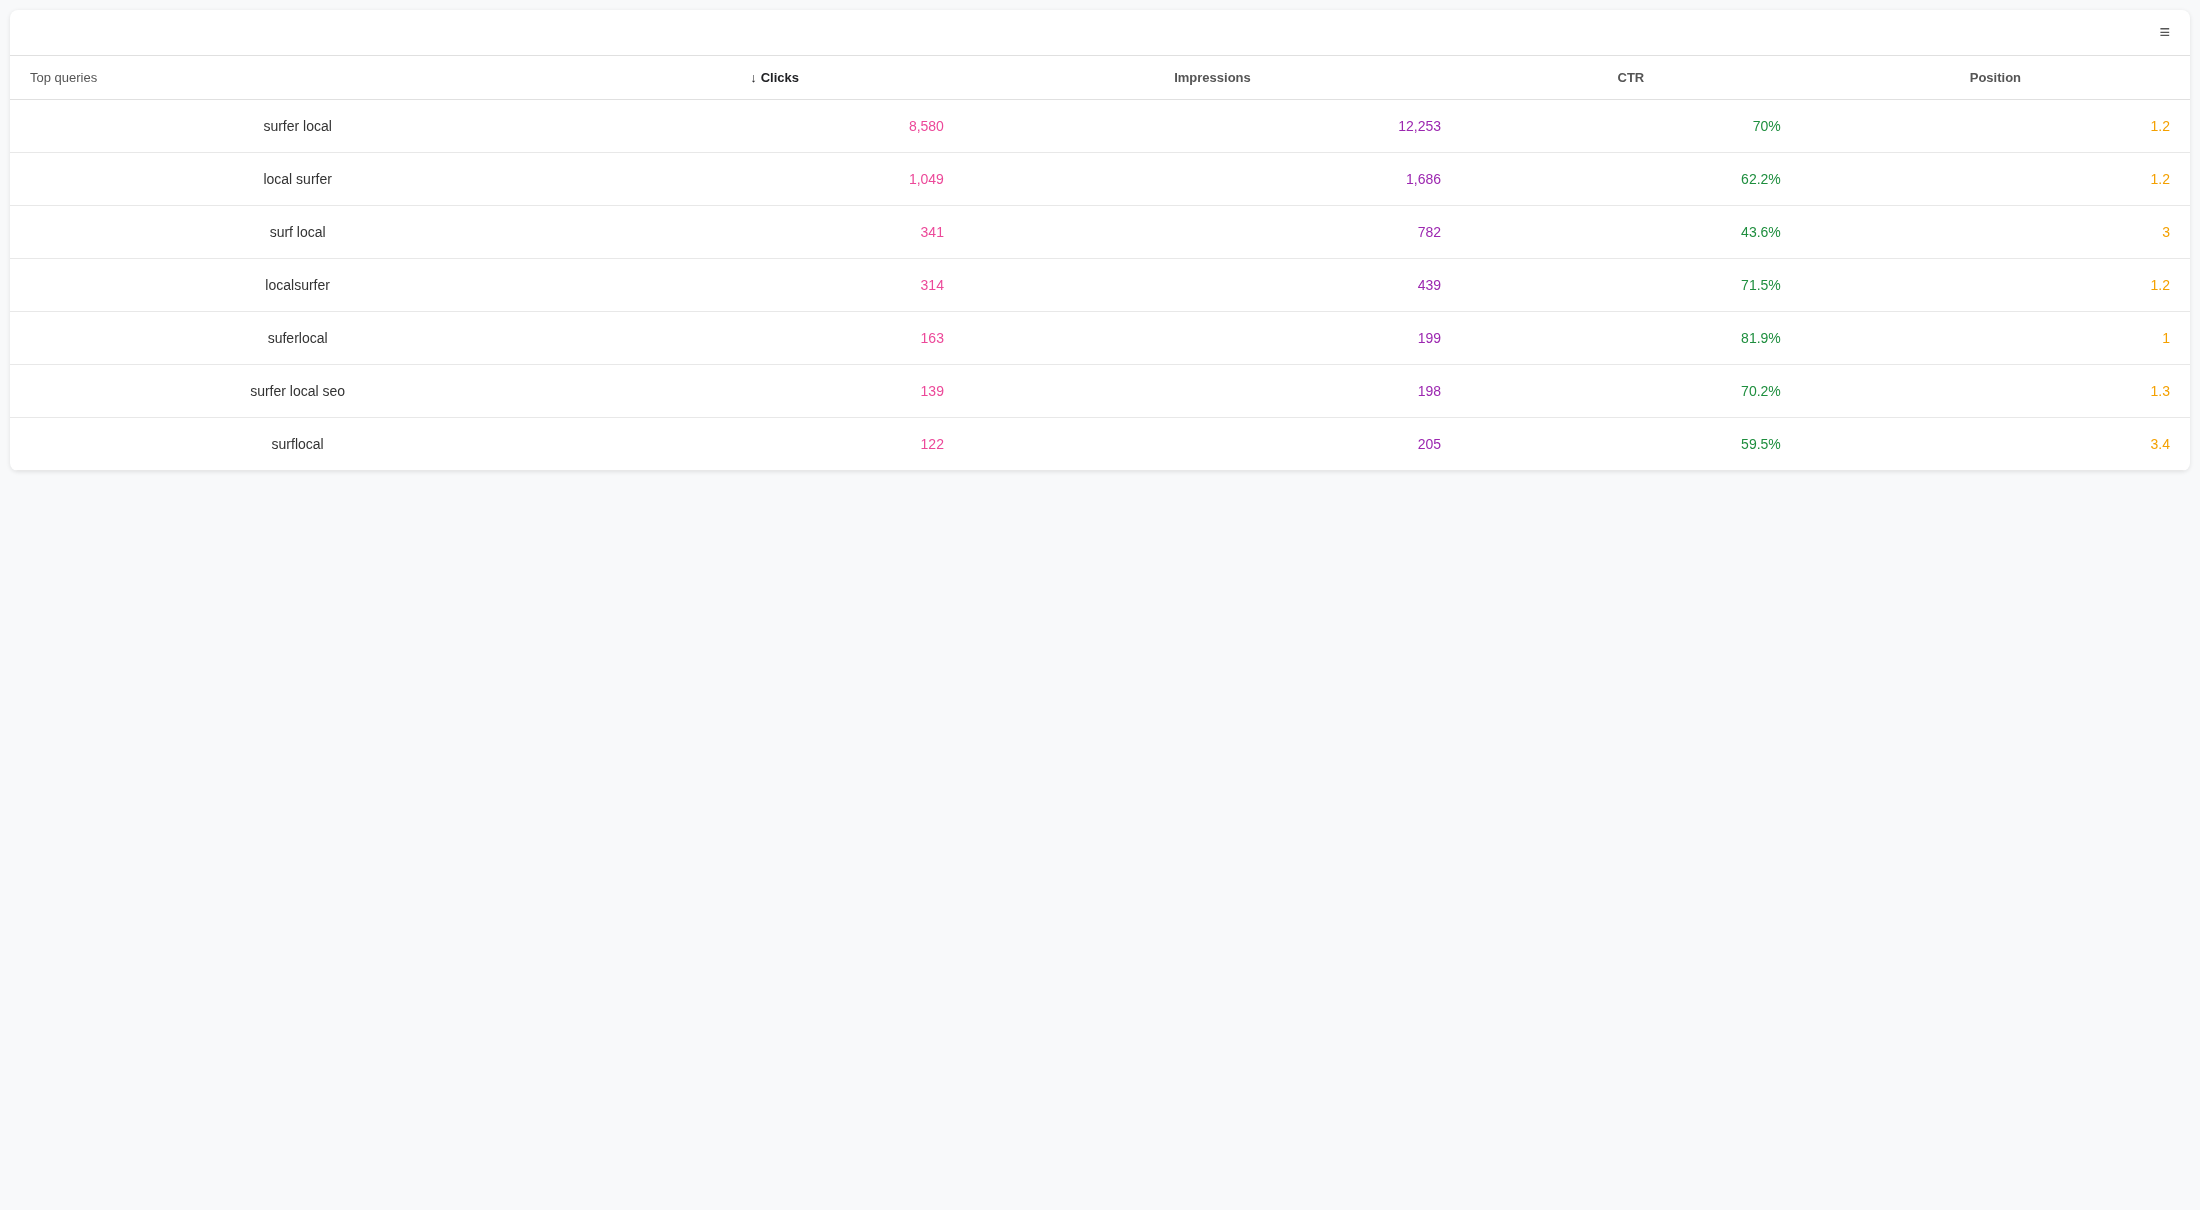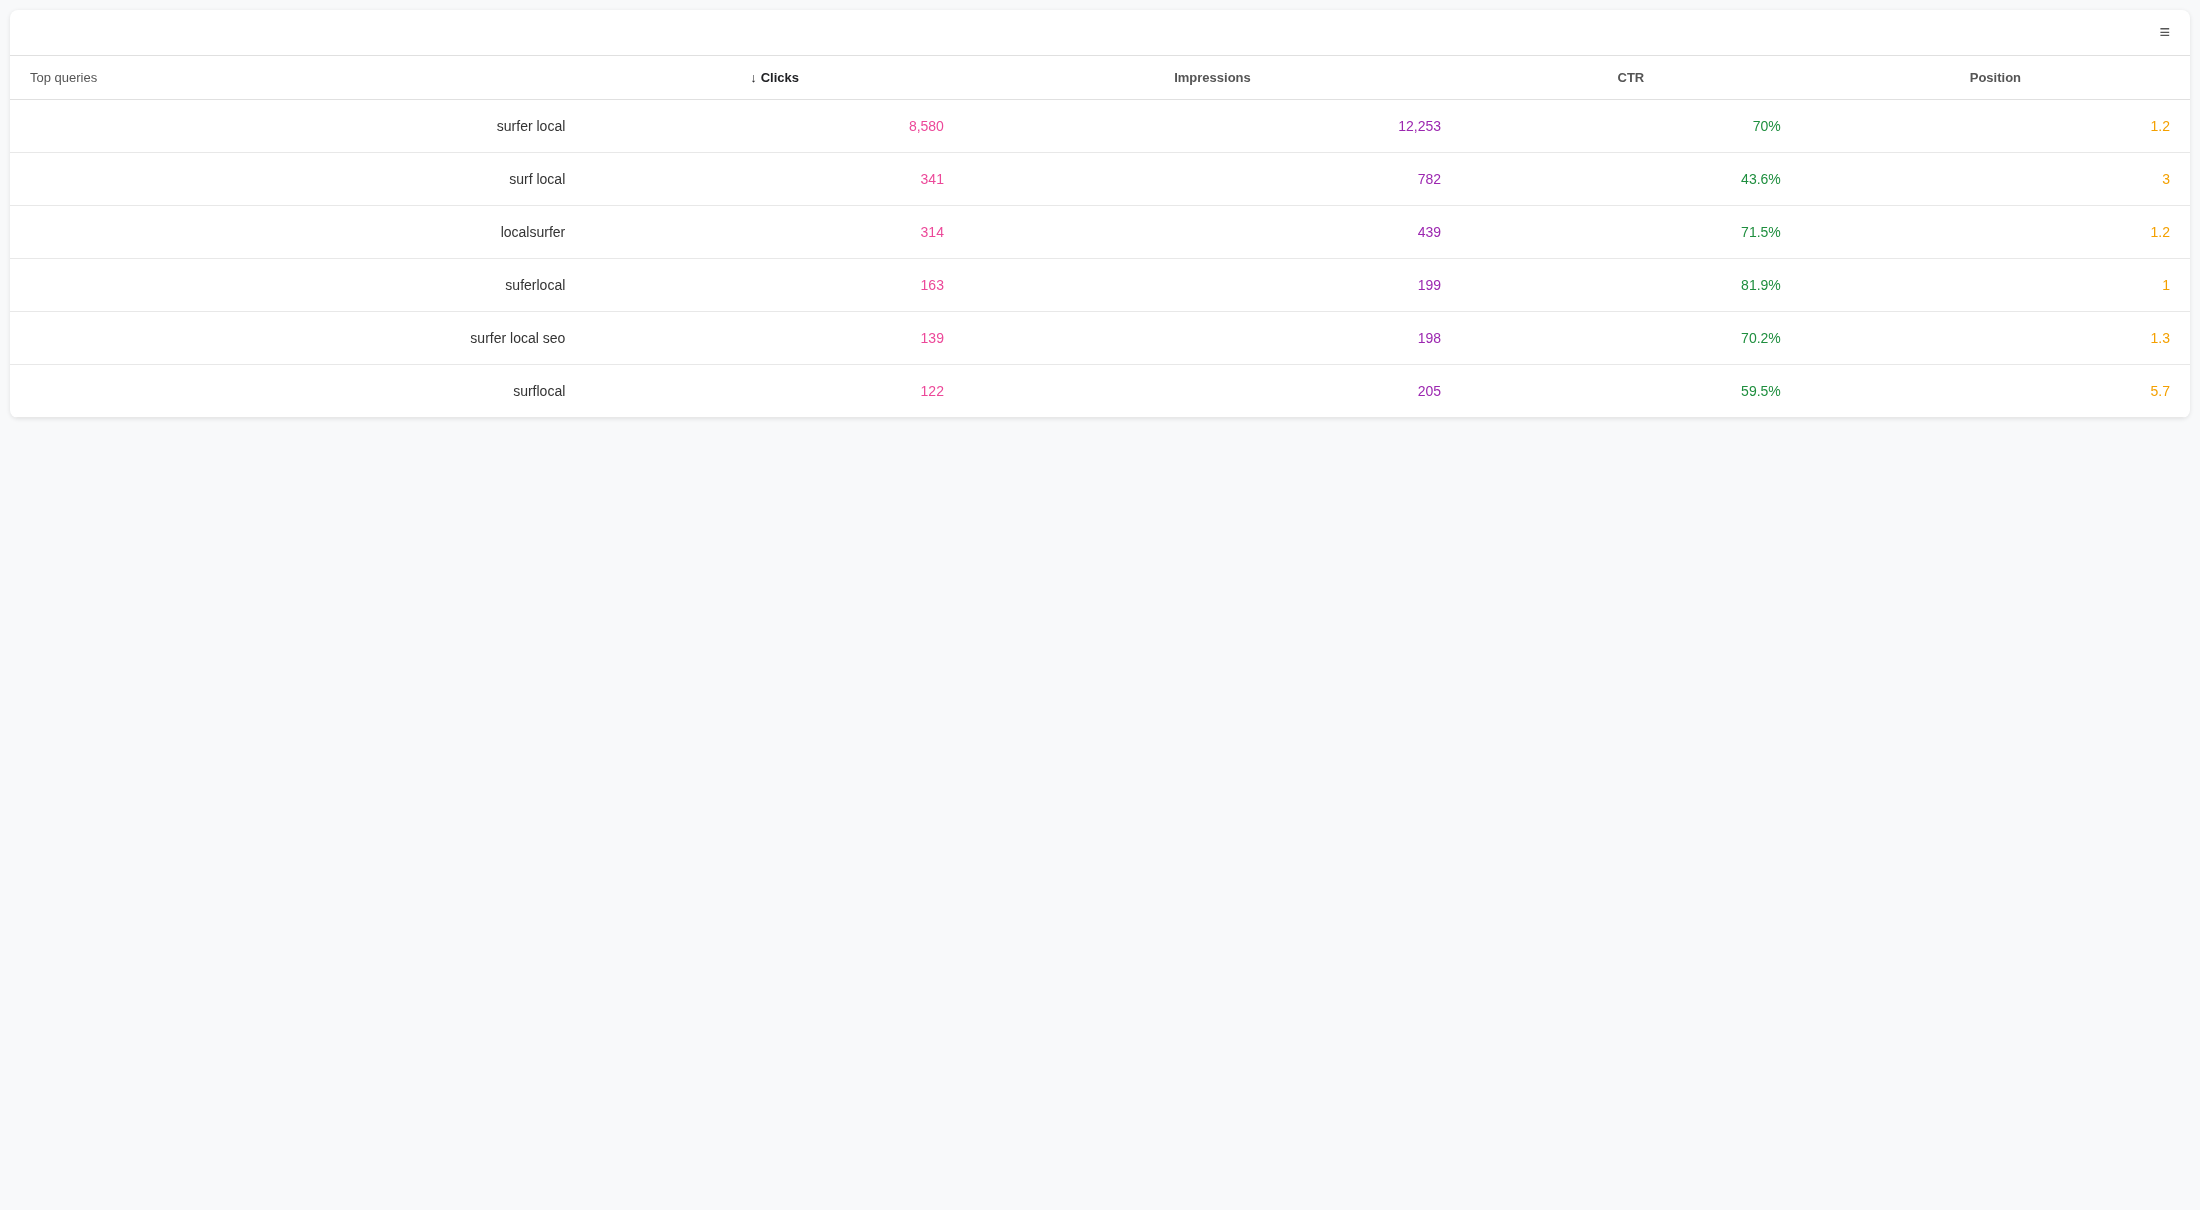--- a/index.html
+++ b/index.html
@@ -90,21 +90,21 @@
     }
 
     tbody td {
       padding: 18px 20px;
       font-size: 14px;
       color: #333;
       text-align: right;
     }
 
     tbody td:first-child {
-      text-align: right;
+      text-align: center;
     }
 
     .clicks-val {
       color: #ec4899;
     }
 
     .impressions-val {
       color: #9c27b0;
     }
 
@@ -145,20 +145,27 @@
     </thead>
     <tbody id="table-body">
     <tr>
           <td>surfer local</td>
           <td class="clicks-val">8,580</td>
           <td class="impressions-val">12,253</td>
           <td class="ctr-val">70%</td>
           <td class="position-val">1.2</td>
         </tr>
         <tr>
+          <td>local surfer</td>
+          <td class="clicks-val">1,049</td>
+          <td class="impressions-val">1,686</td>
+          <td class="ctr-val">62.2%</td>
+          <td class="position-val">1.2</td>
+        </tr>
+        <tr>
           <td>surf local</td>
           <td class="clicks-val">341</td>
           <td class="impressions-val">782</td>
           <td class="ctr-val">43.6%</td>
           <td class="position-val">3</td>
         </tr>
         <tr>
           <td>localsurfer</td>
           <td class="clicks-val">314</td>
           <td class="impressions-val">439</td>
@@ -177,18 +184,18 @@
           <td class="clicks-val">139</td>
           <td class="impressions-val">198</td>
           <td class="ctr-val">70.2%</td>
           <td class="position-val">1.3</td>
         </tr>
         <tr>
           <td>surflocal</td>
           <td class="clicks-val">122</td>
           <td class="impressions-val">205</td>
           <td class="ctr-val">59.5%</td>
-          <td class="position-val">5.7</td>
+          <td class="position-val">3.4</td>
         </tr>
       </tbody>
   </table>
 
 </div>
 
 </body></html>

